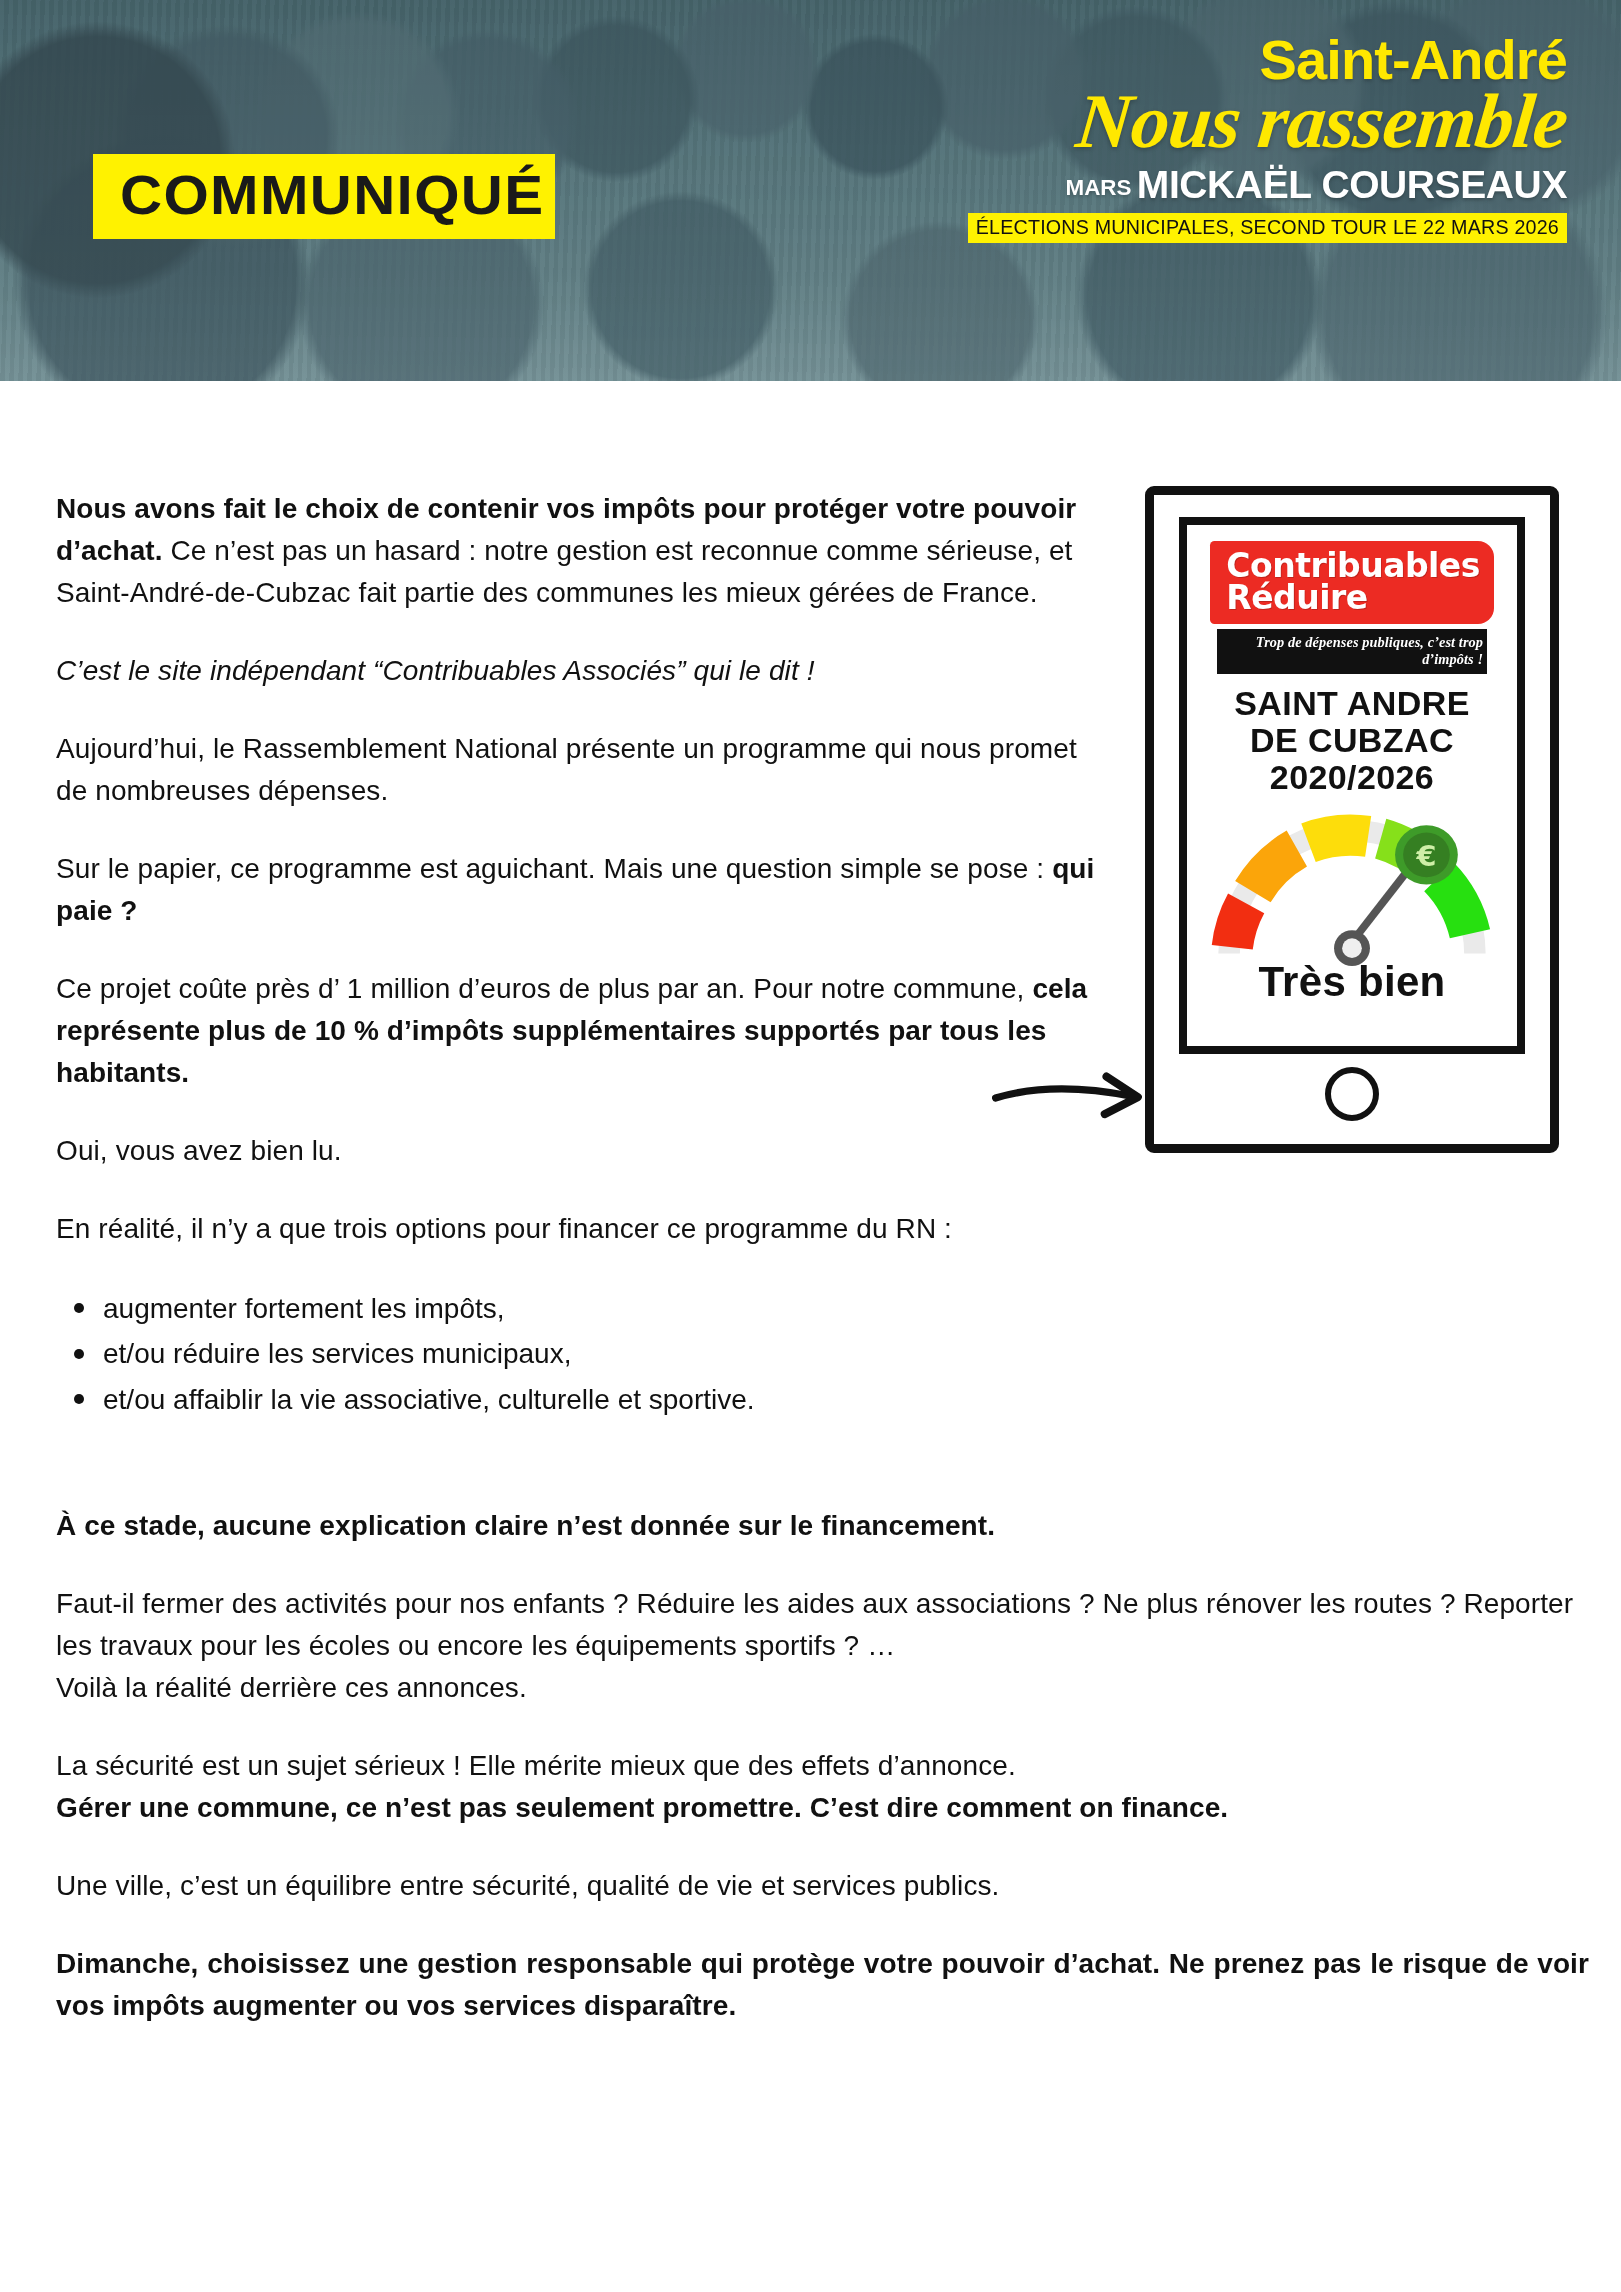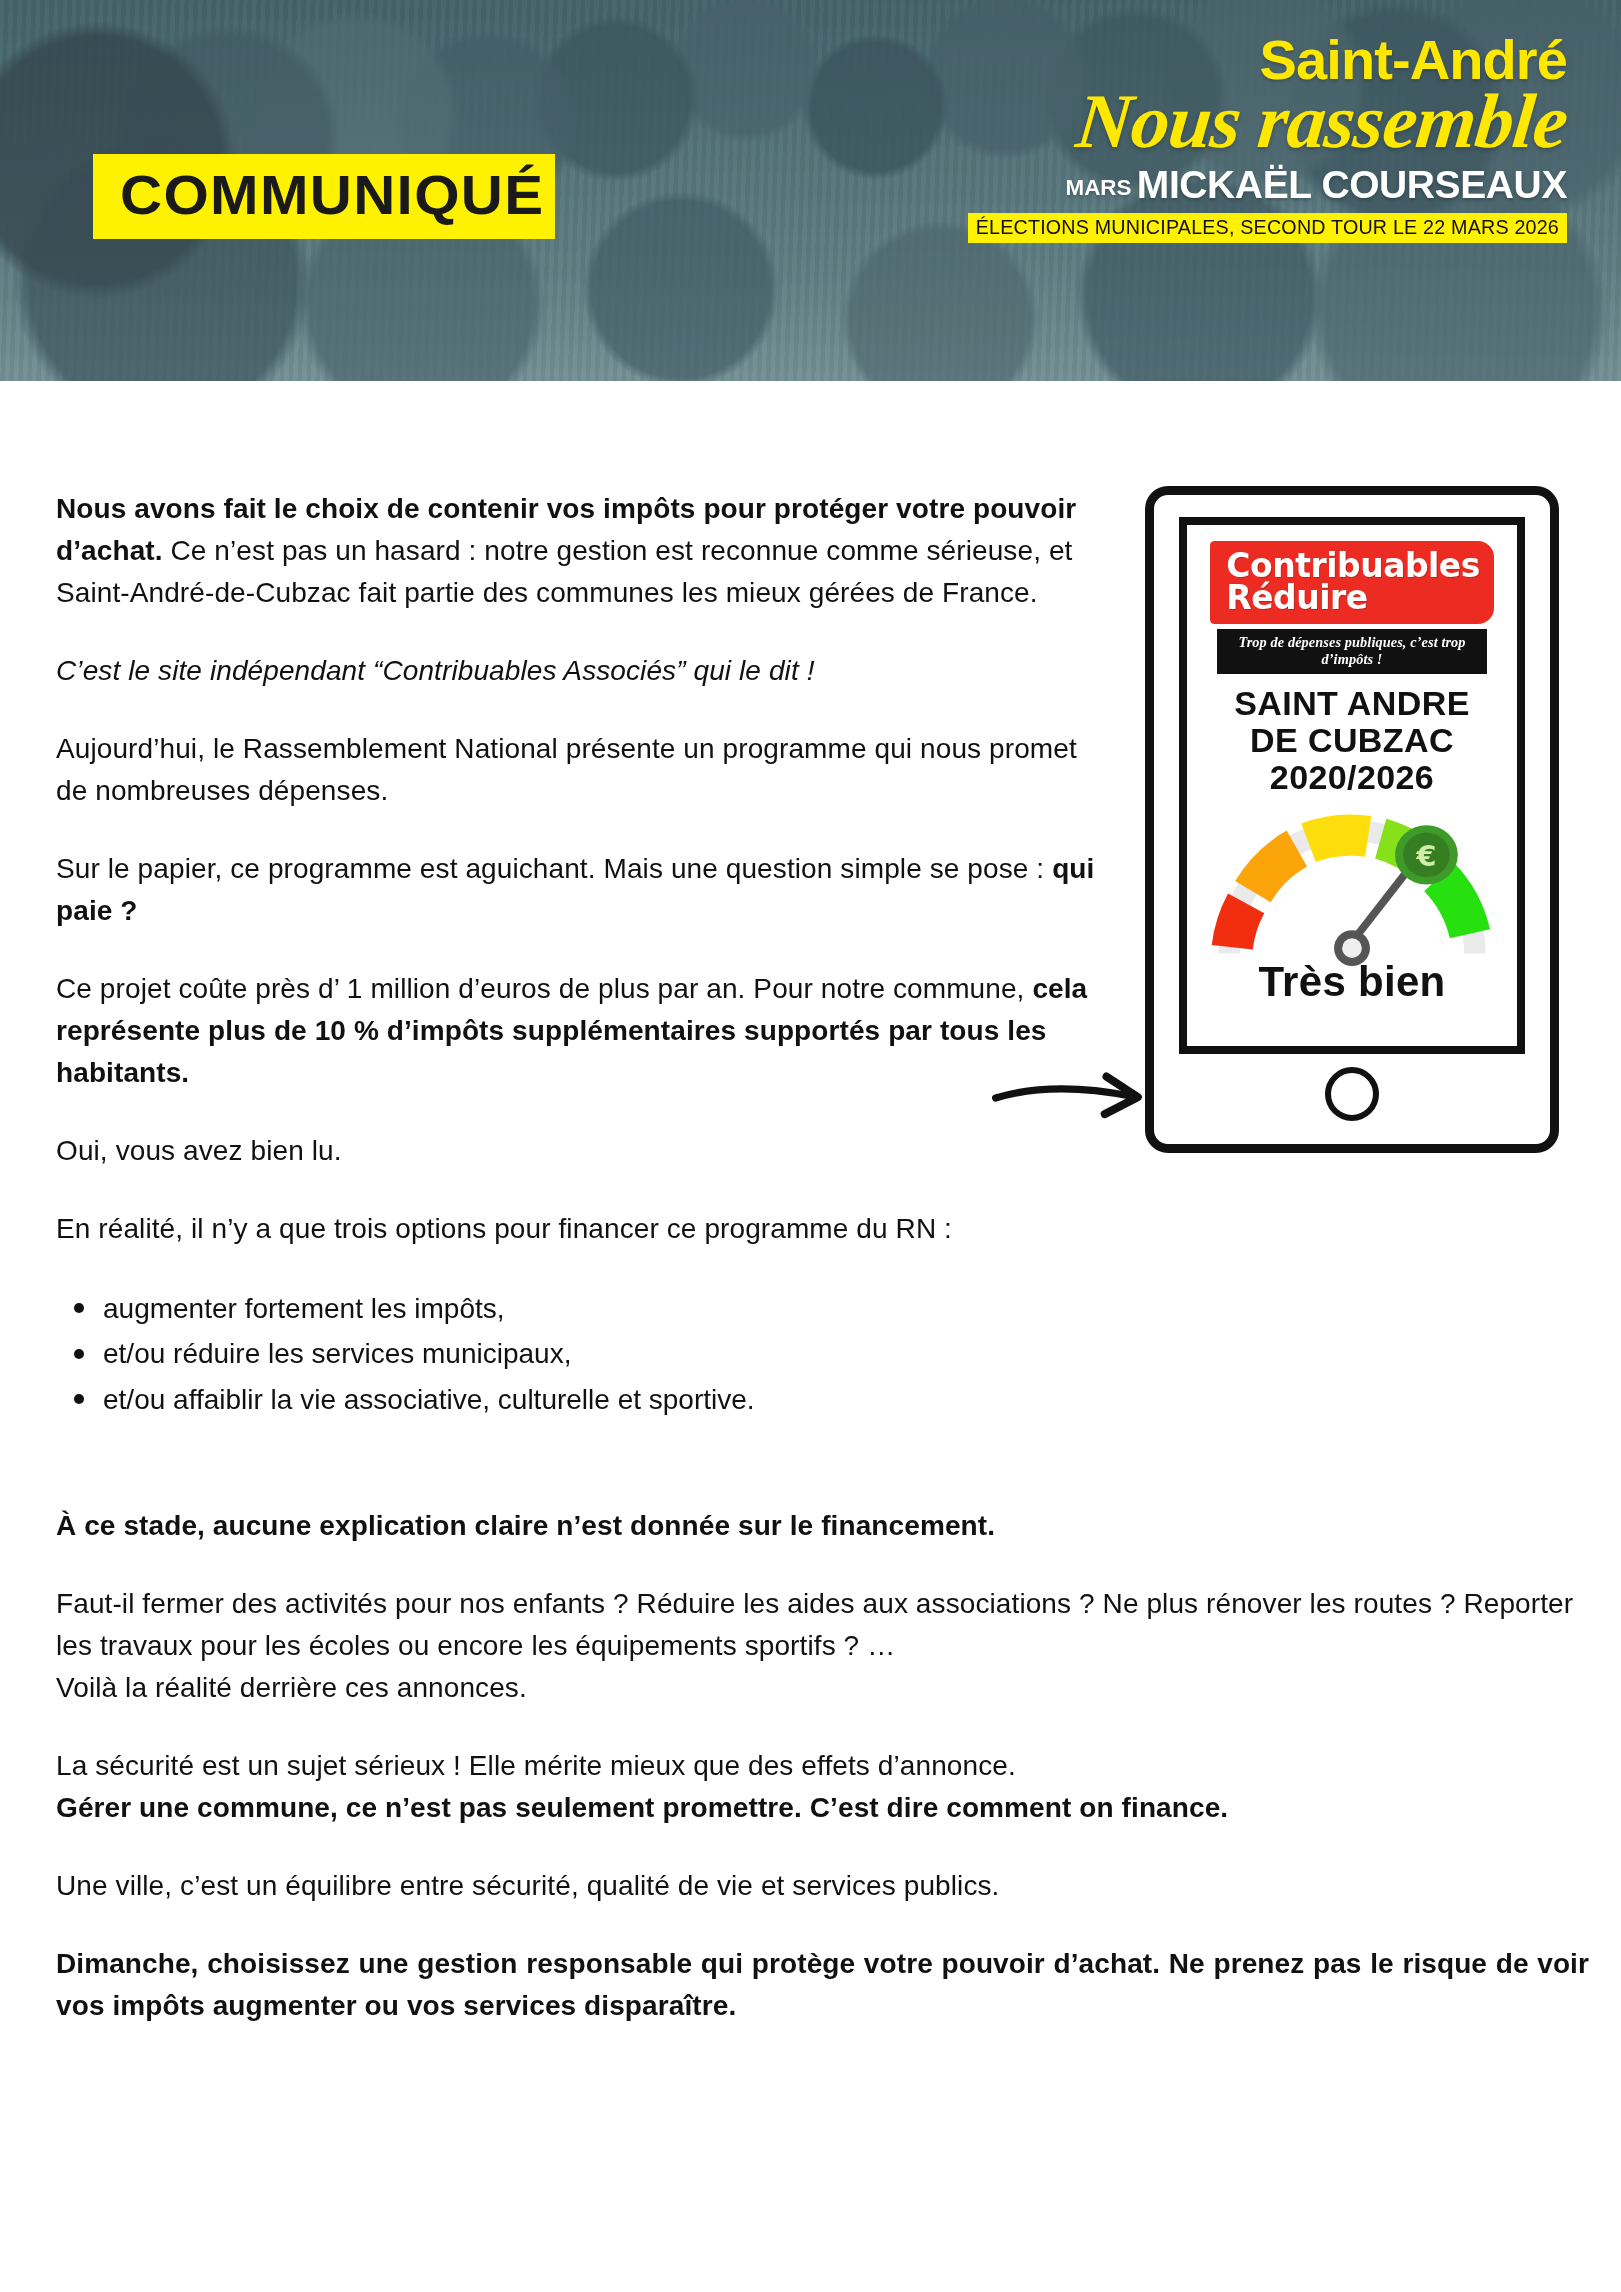--- a/index.html
+++ b/index.html
@@ -164,21 +164,21 @@
   
   .arrow-wrap{
     position:absolute;left:992px;top:681px;width:170px;height:81px;
   }
 
   
   .tablet{
     position:absolute;left:1145px;top:486px;
     width:414px;height:667px;
     border:9.9px solid #111111;
-    border-radius:23px;
+    border-radius:9px;
     background:#ffffff;
     box-sizing:border-box;
   }
   .tablet-screen{
     position:absolute;left:25px;top:21.5px;right:25px;
     height:537px;
     border:8px solid #111111;
     box-sizing:border-box;
     background:#ffffff;
     padding:16px 14.3px 0 14.3px;
@@ -199,21 +199,21 @@
   }
   .ca-logo .l1{font-size:33px;}
   .ca-logo .l2{font-size:33px;}
   .ca-tag{
     margin:4.5px 16px 0 16px;
     background:#111111;
     color:#ffffff;
     font-family:"Liberation Serif", serif;
     font-style:italic;font-weight:bold;
     font-size:14.3px;
-    text-align:center;
+    text-align:right;
     padding:5.4px 3.6px 6.3px 3.6px;
     letter-spacing:0.1px;
   }
   .ca-town{
     margin-top:10.7px;
     text-align:center;
     font-family:"Liberation Sans", sans-serif;
     font-weight:bold;
     font-size:34px;
     line-height:1.08;

